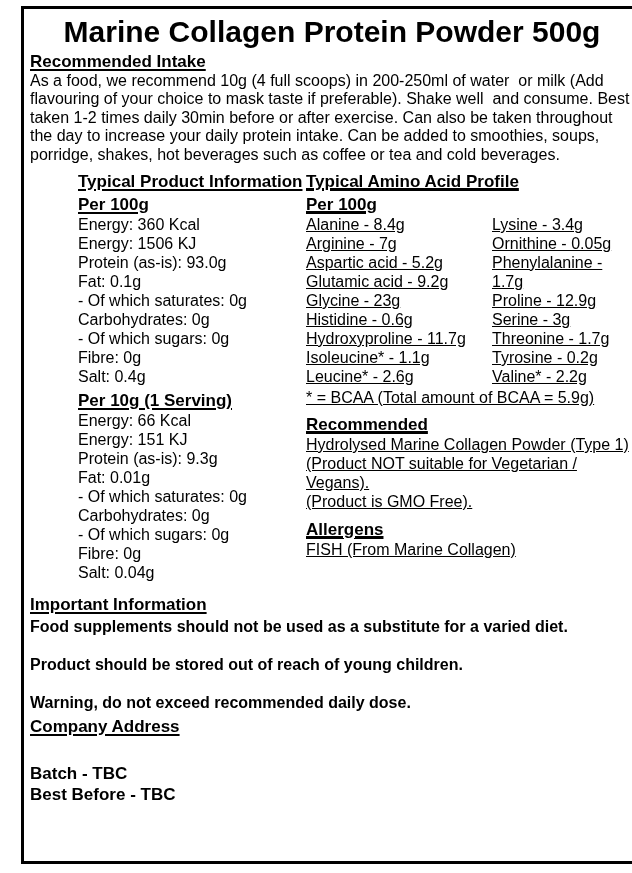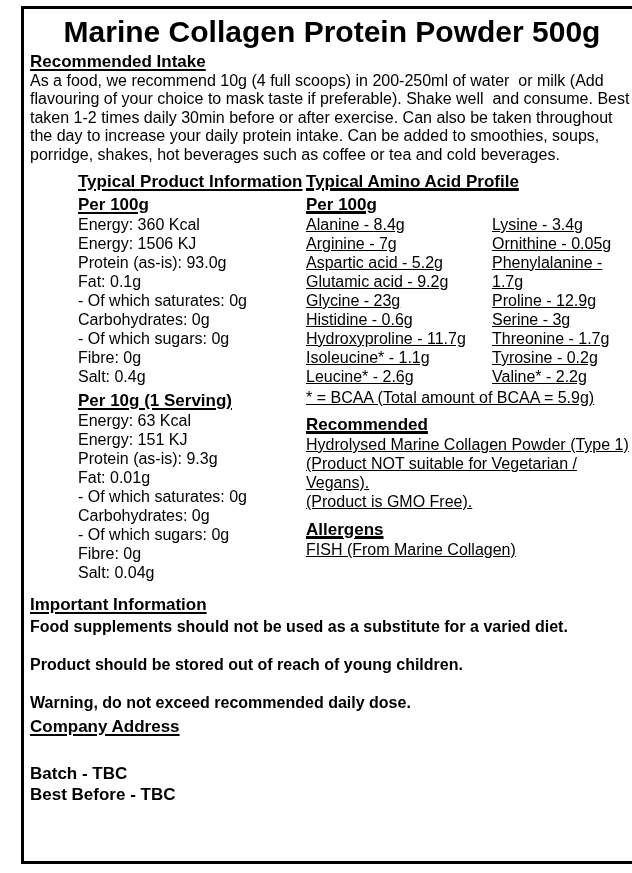--- a/index.html
+++ b/index.html
@@ -95,21 +95,21 @@
       <div class="body-text list">Energy: 360 Kcal
 Energy: 1506 KJ
 Protein (as-is): 93.0g
 Fat: 0.1g
 - Of which saturates: 0g
 Carbohydrates: 0g
 - Of which sugars: 0g
 Fibre: 0g
 Salt: 0.4g</div>
       <div class="h sub per10">Per 10g (1 Serving)</div>
-      <div class="body-text list">Energy: 63 Kcal
+      <div class="body-text list">Energy: 66 Kcal
 Energy: 151 KJ
 Protein (as-is): 9.3g
 Fat: 0.01g
 - Of which saturates: 0g
 Carbohydrates: 0g
 - Of which sugars: 0g
 Fibre: 0g
 Salt: 0.04g</div>
     </div>
 

